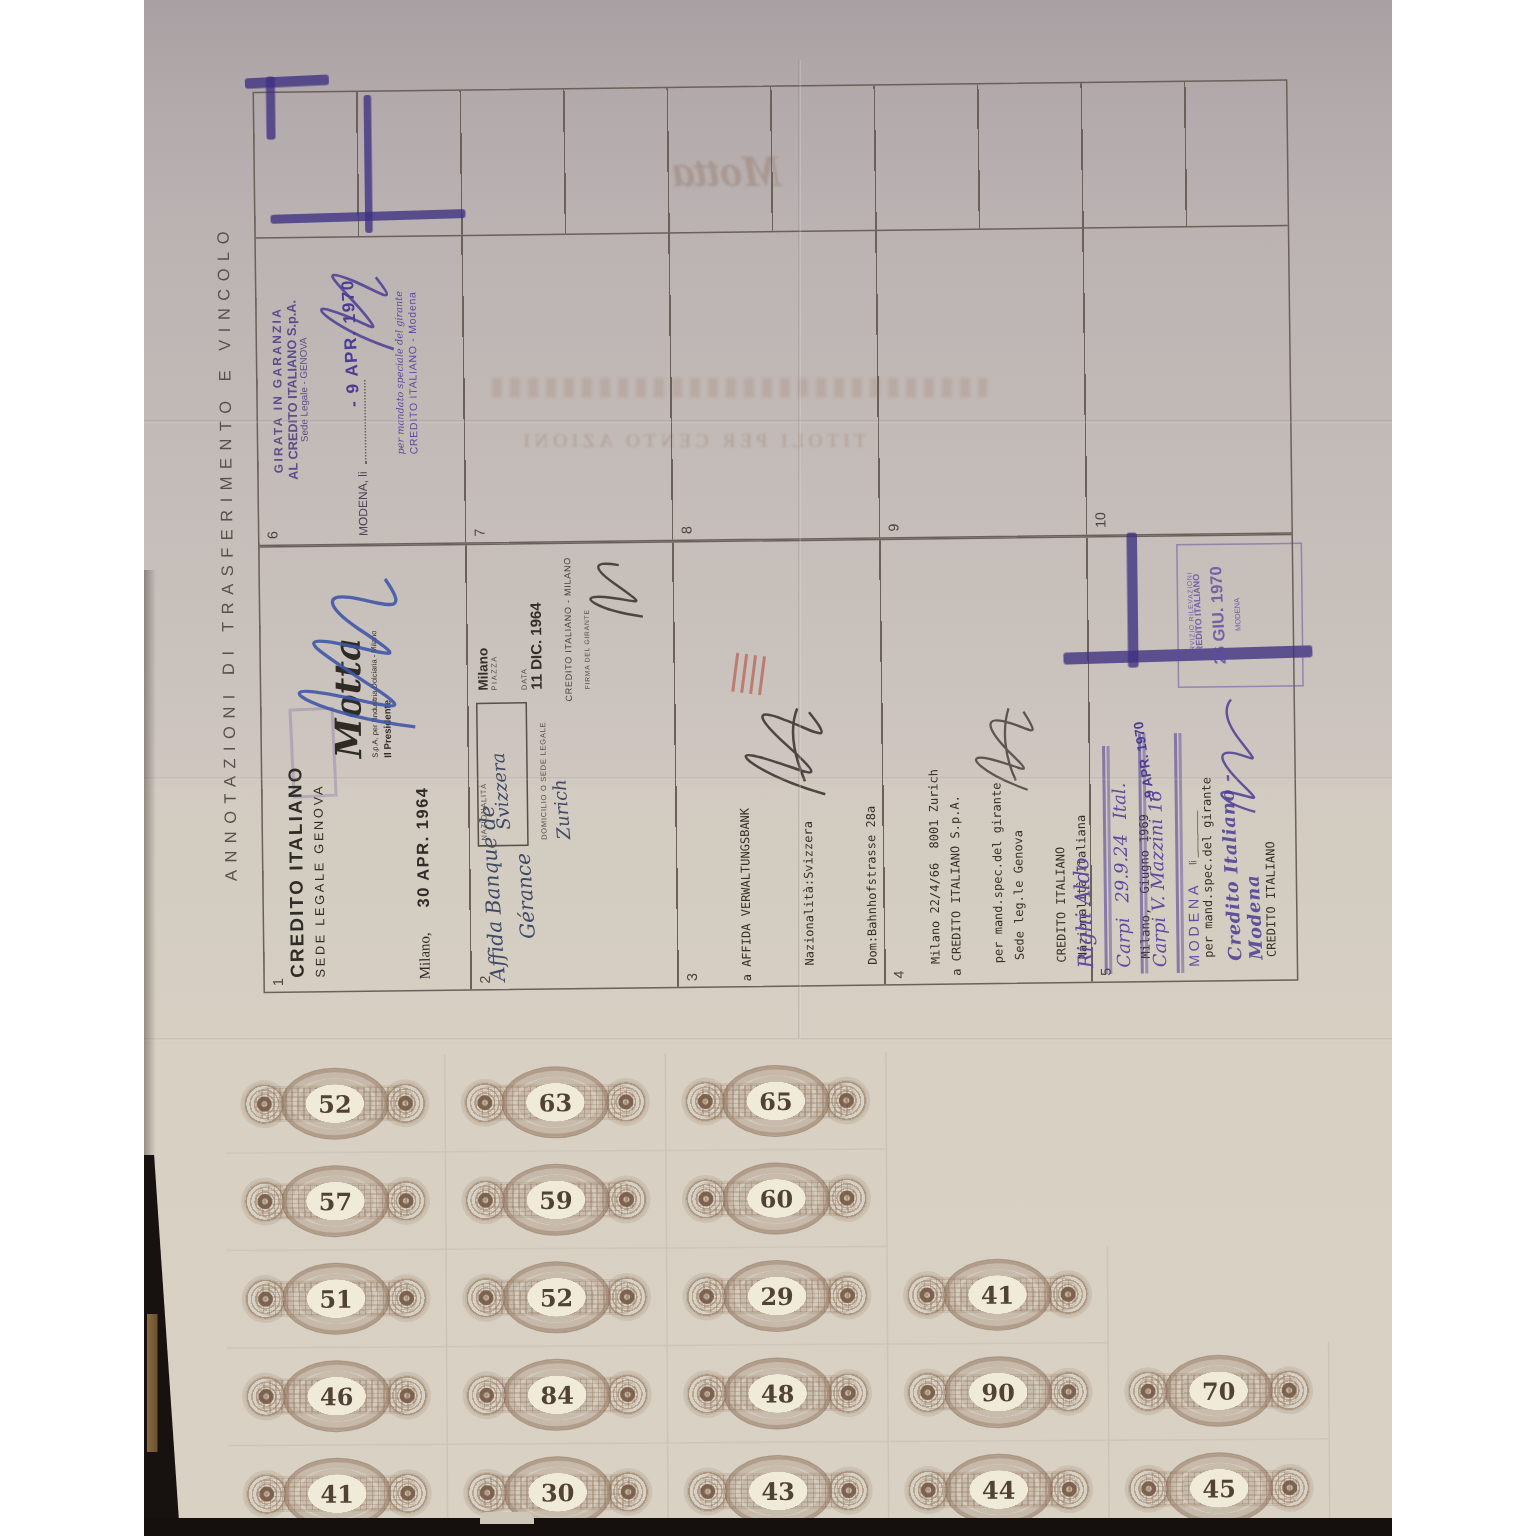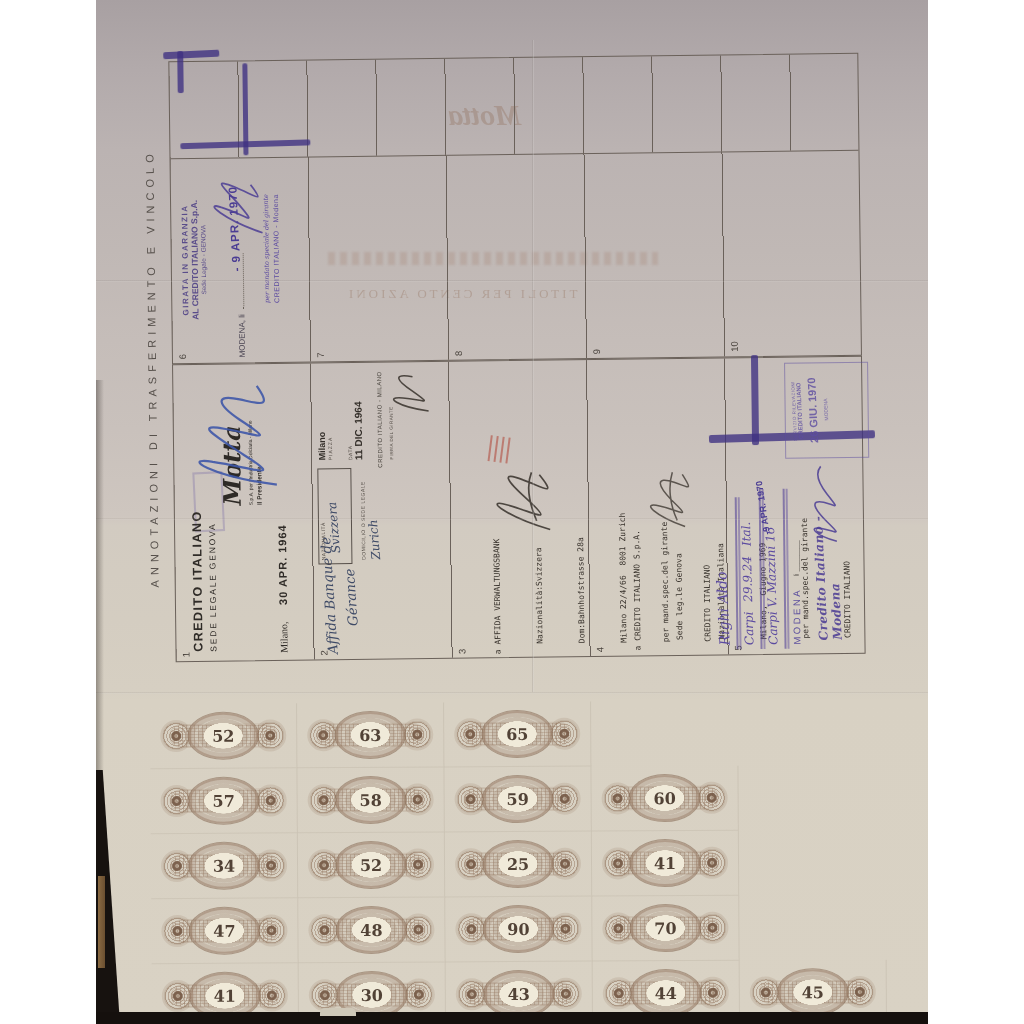--- a/index.html
+++ b/index.html
@@ -306,30 +306,20 @@
                   <span class="cp-num">57</span>
                 </div>
               </div>
             </div>
             <div class="cp-cell">
               <div class="cp-orn">
                 <div class="cp-band"></div>
                 <div class="cp-ros l"></div>
                 <div class="cp-ros r"></div>
                 <div class="cp-med">
-                  <span class="cp-num">58</span>
-                </div>
-              </div>
-            </div>
-            <div class="cp-cell">
-              <div class="cp-orn">
-                <div class="cp-band"></div>
-                <div class="cp-ros l"></div>
-                <div class="cp-ros r"></div>
-                <div class="cp-med">
                   <span class="cp-num">59</span>
                 </div>
               </div>
             </div>
             <div class="cp-cell">
               <div class="cp-orn">
                 <div class="cp-band"></div>
                 <div class="cp-ros l"></div>
                 <div class="cp-ros r"></div>
                 <div class="cp-med">
@@ -338,41 +328,41 @@
               </div>
             </div>
           </div>
           <div class="cp-row">
             <div class="cp-cell">
               <div class="cp-orn">
                 <div class="cp-band"></div>
                 <div class="cp-ros l"></div>
                 <div class="cp-ros r"></div>
                 <div class="cp-med">
-                  <span class="cp-num">34</span>
+                  <span class="cp-num">51</span>
                 </div>
               </div>
             </div>
             <div class="cp-cell">
               <div class="cp-orn">
                 <div class="cp-band"></div>
                 <div class="cp-ros l"></div>
                 <div class="cp-ros r"></div>
                 <div class="cp-med">
                   <span class="cp-num">52</span>
                 </div>
               </div>
             </div>
             <div class="cp-cell">
               <div class="cp-orn">
                 <div class="cp-band"></div>
                 <div class="cp-ros l"></div>
                 <div class="cp-ros r"></div>
                 <div class="cp-med">
-                  <span class="cp-num">25</span>
+                  <span class="cp-num">29</span>
                 </div>
               </div>
             </div>
             <div class="cp-cell">
               <div class="cp-orn">
                 <div class="cp-band"></div>
                 <div class="cp-ros l"></div>
                 <div class="cp-ros r"></div>
                 <div class="cp-med">
                   <span class="cp-num">41</span>
@@ -380,21 +370,31 @@
               </div>
             </div>
           </div>
           <div class="cp-row">
             <div class="cp-cell">
               <div class="cp-orn">
                 <div class="cp-band"></div>
                 <div class="cp-ros l"></div>
                 <div class="cp-ros r"></div>
                 <div class="cp-med">
-                  <span class="cp-num">47</span>
+                  <span class="cp-num">46</span>
+                </div>
+              </div>
+            </div>
+            <div class="cp-cell">
+              <div class="cp-orn">
+                <div class="cp-band"></div>
+                <div class="cp-ros l"></div>
+                <div class="cp-ros r"></div>
+                <div class="cp-med">
+                  <span class="cp-num">84</span>
                 </div>
               </div>
             </div>
             <div class="cp-cell">
               <div class="cp-orn">
                 <div class="cp-band"></div>
                 <div class="cp-ros l"></div>
                 <div class="cp-ros r"></div>
                 <div class="cp-med">
                   <span class="cp-num">48</span>

